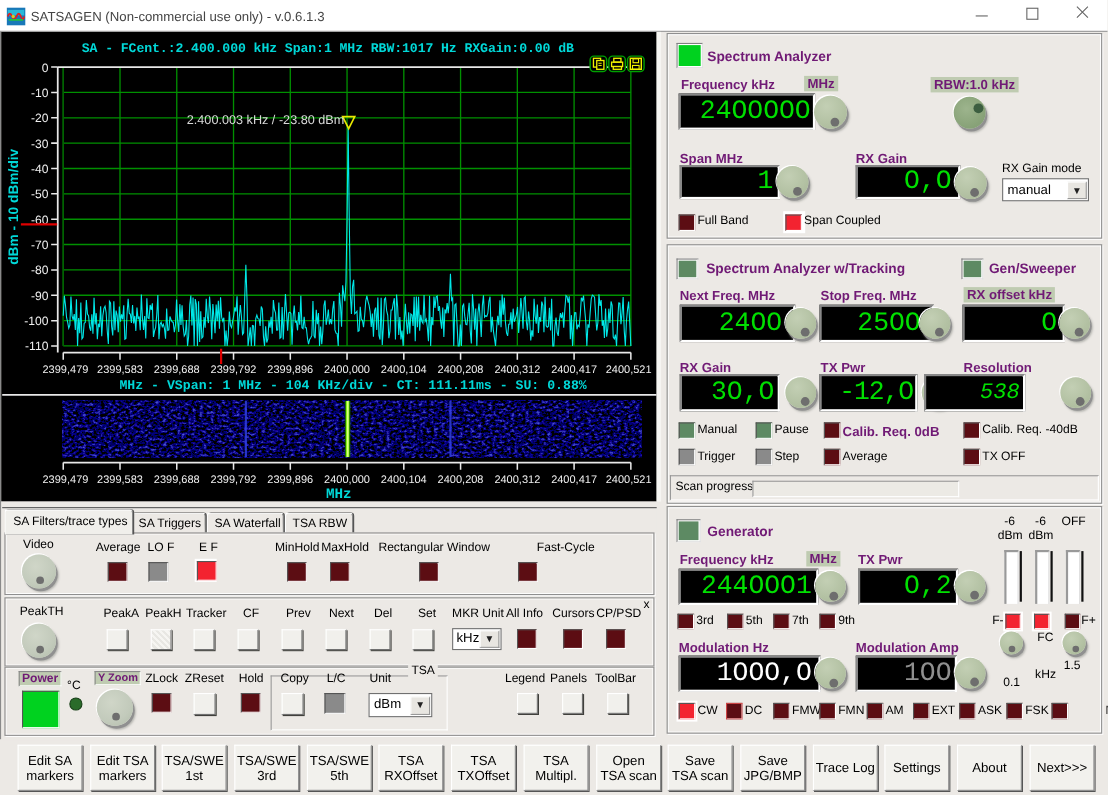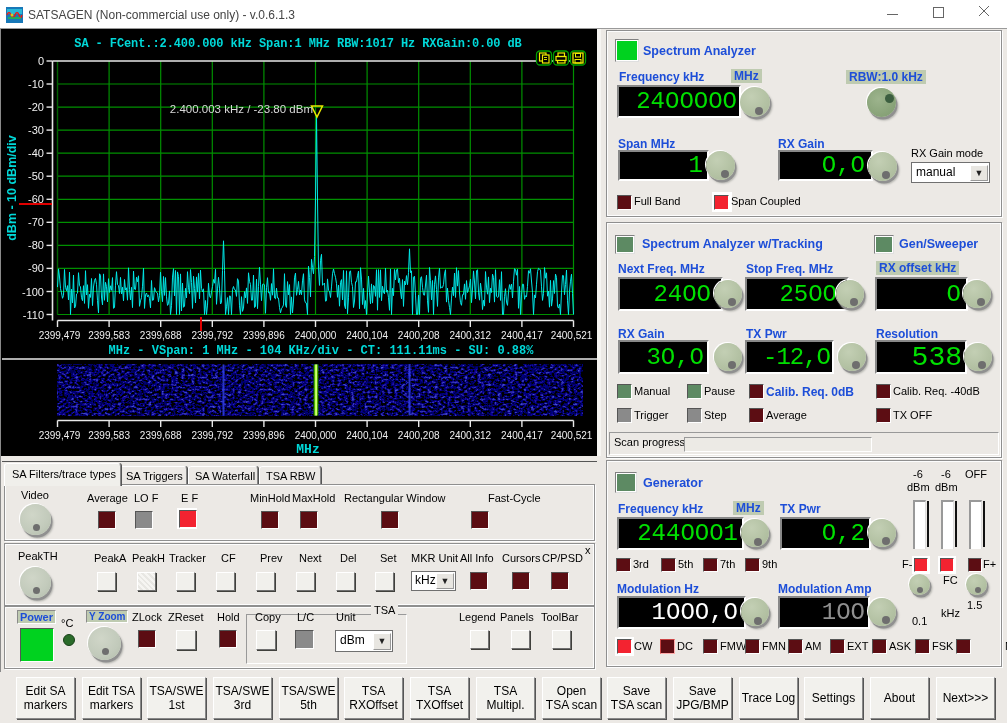--- a/index.html
+++ b/index.html
@@ -2,21 +2,21 @@
 <html><head>
 <meta charset="utf-8">
 <style>
 html,body{margin:0;padding:0;}
 body{width:1007px;height:723px;position:relative;background:#ece9e5;font-family:"Liberation Sans",sans-serif;overflow:hidden;}
 .abs{position:absolute;}
 .titlebar{left:0;top:0;width:1007px;height:28px;background:#ffffff;}
 .titletext{left:28px;top:8px;font-size:12px;color:#444;}
 .tbline{left:0;top:28px;width:1007px;height:1px;background:#9a9a9a;}
 .panel{border:1px solid #8f8f8f;background:#ece9e5;box-shadow:inset 1px 1px 0 #fdfdfd,inset -1px -1px 0 #fdfdfd,1px 1px 0 #fdfdfd;}
-.glabel{font-weight:bold;font-size:12px;color:#1d4ed8;white-space:nowrap;}
+.glabel{font-weight:bold;font-size:12px;color:#701a75;white-space:nowrap;}
 .rlabel{font-size:11px;color:#000;white-space:nowrap;}
 .hl{background:#bfcbb1;padding:0 3px;}
 .led{background:#000;border-top:2px solid #888;border-left:2px solid #888;border-bottom:2px solid #fff;border-right:2px solid #fff;color:#00e000;text-align:right;font-family:"Liberation Mono",monospace;overflow:hidden;white-space:nowrap;}
 .knob{border-radius:50%;background:radial-gradient(circle at 38% 32%,#c3cfb4 0%,#b4c2a4 55%,#a8b798 100%);box-shadow:-1px -1px 0 #fff, 1.5px 2.5px 0 #909090, 2.5px 3.5px 2px #b5b5b0;}
 .knob i{position:absolute;border-radius:50%;background:#6e6e6e;}
 .ind{border-top:1px solid #555;border-left:1px solid #555;border-bottom:1px solid #fff;border-right:1px solid #fff;}
 .dr{background:#5c0d13;}
 .br{background:#f32330;}
 .dg{background:#5d8a63;}
 .gr{background:#8a8a8a;}
@@ -350,21 +350,21 @@
 <div class="abs led" style="left:618px;top:340px;width:84px;height:30px;font-size:24px;line-height:31px;padding-right:3px;">3O,O</div>
 <div class="abs knob" style="left:714px;top:343px;width:28px;height:28px;">
     <i style="left:14px;top:18px;width:8px;height:8px;"></i>
   </div>
 <div class="abs glabel" style="left:746px;top:327px;">TX Pwr</div>
 <div class="abs led" style="left:745px;top:340px;width:83px;height:30px;font-size:24px;line-height:31px;padding-right:2px;letter-spacing:-1px;">-12,O</div>
 <div class="abs knob" style="left:838px;top:343px;width:28px;height:28px;">
     <i style="left:14px;top:18px;width:8px;height:8px;"></i>
   </div>
 <div class="abs glabel" style="left:876px;top:327px;">Resolution</div>
-<div class="abs led" style="left:875px;top:340px;width:85px;height:30px;font-size:28px;line-height:31px;padding-right:3px;">538</div>
+<div class="abs led" style="left:840px;top:340px;width:85px;height:30px;font-size:20px;line-height:31px;padding-right:3px;font-style:italic;">538</div>
 <div class="abs knob" style="left:964px;top:343px;width:28px;height:28px;">
     <i style="left:14px;top:18px;width:8px;height:8px;"></i>
   </div>
 <div class="abs ind dg" style="left:617px;top:384px;width:13px;height:13px;"></div>
 <div class="abs rlabel" style="left:634px;top:385px;">Manual</div>
 <div class="abs ind dg" style="left:687px;top:384px;width:13px;height:13px;"></div>
 <div class="abs rlabel" style="left:704px;top:385px;">Pause</div>
 <div class="abs ind dr" style="left:749px;top:384px;width:13px;height:13px;"></div>
 <div class="abs glabel" style="left:766px;top:385px;">Calib. Req. 0dB</div>
 <div class="abs ind dr" style="left:876px;top:384px;width:13px;height:13px;"></div>

